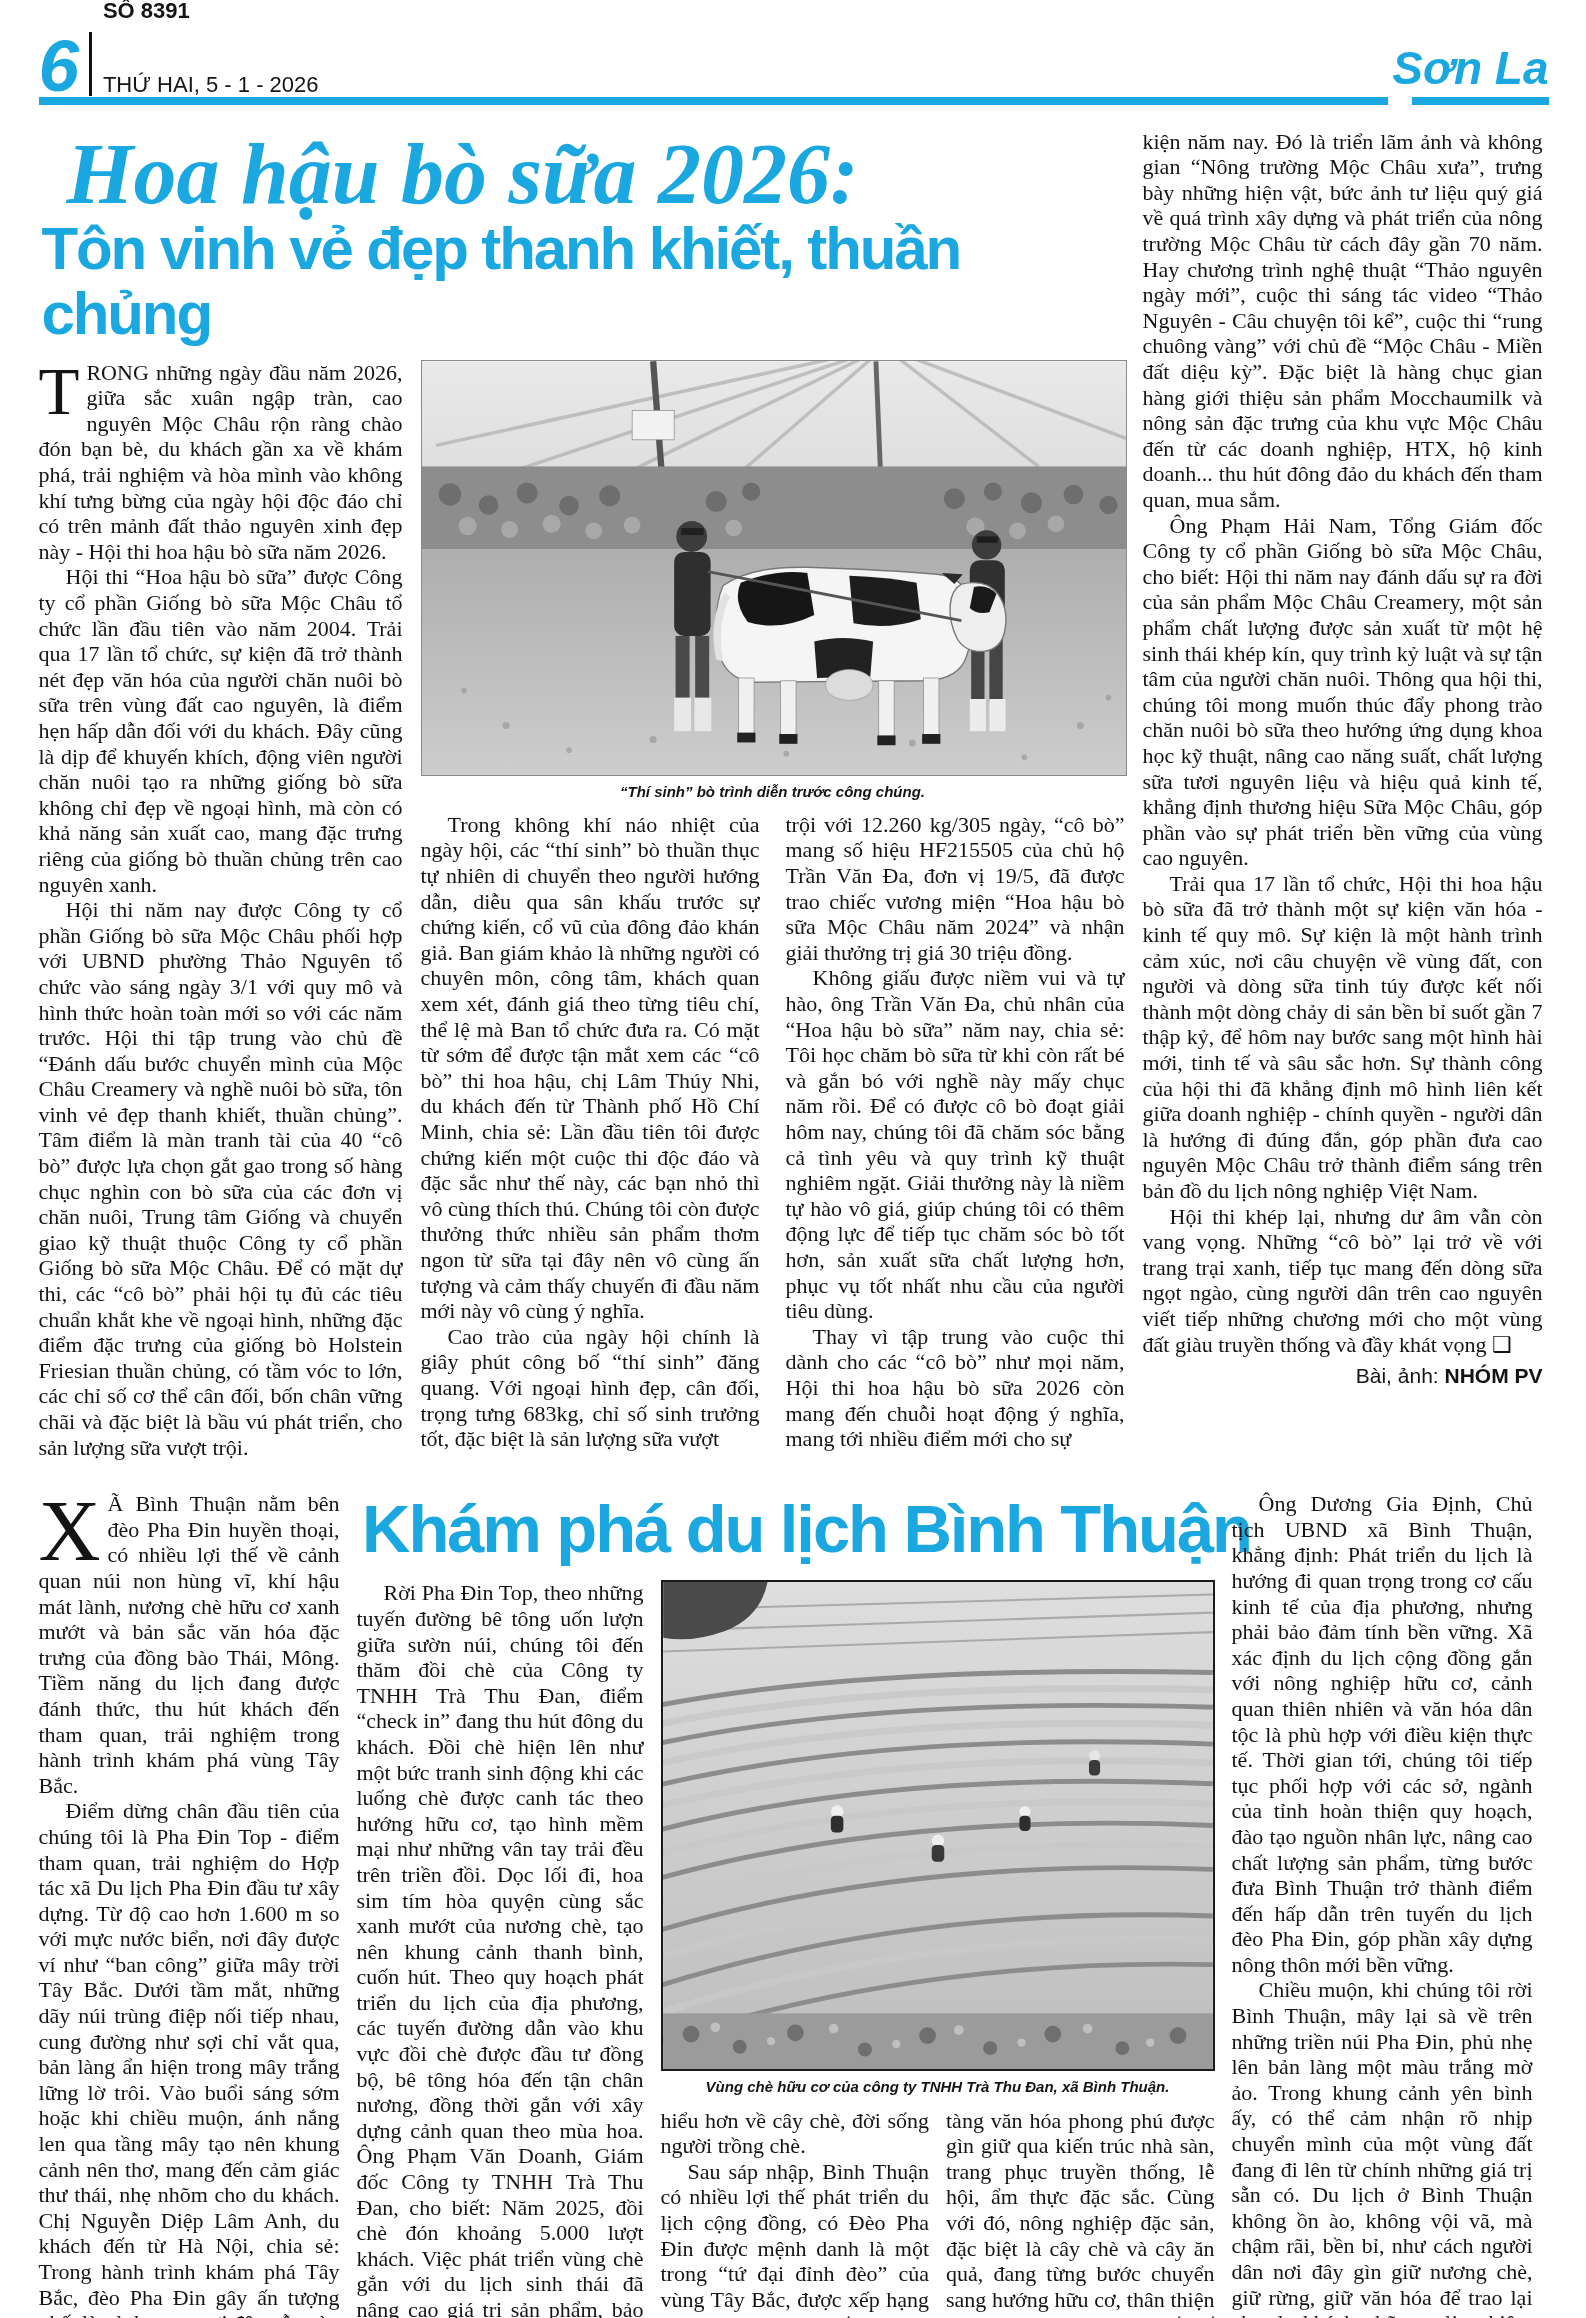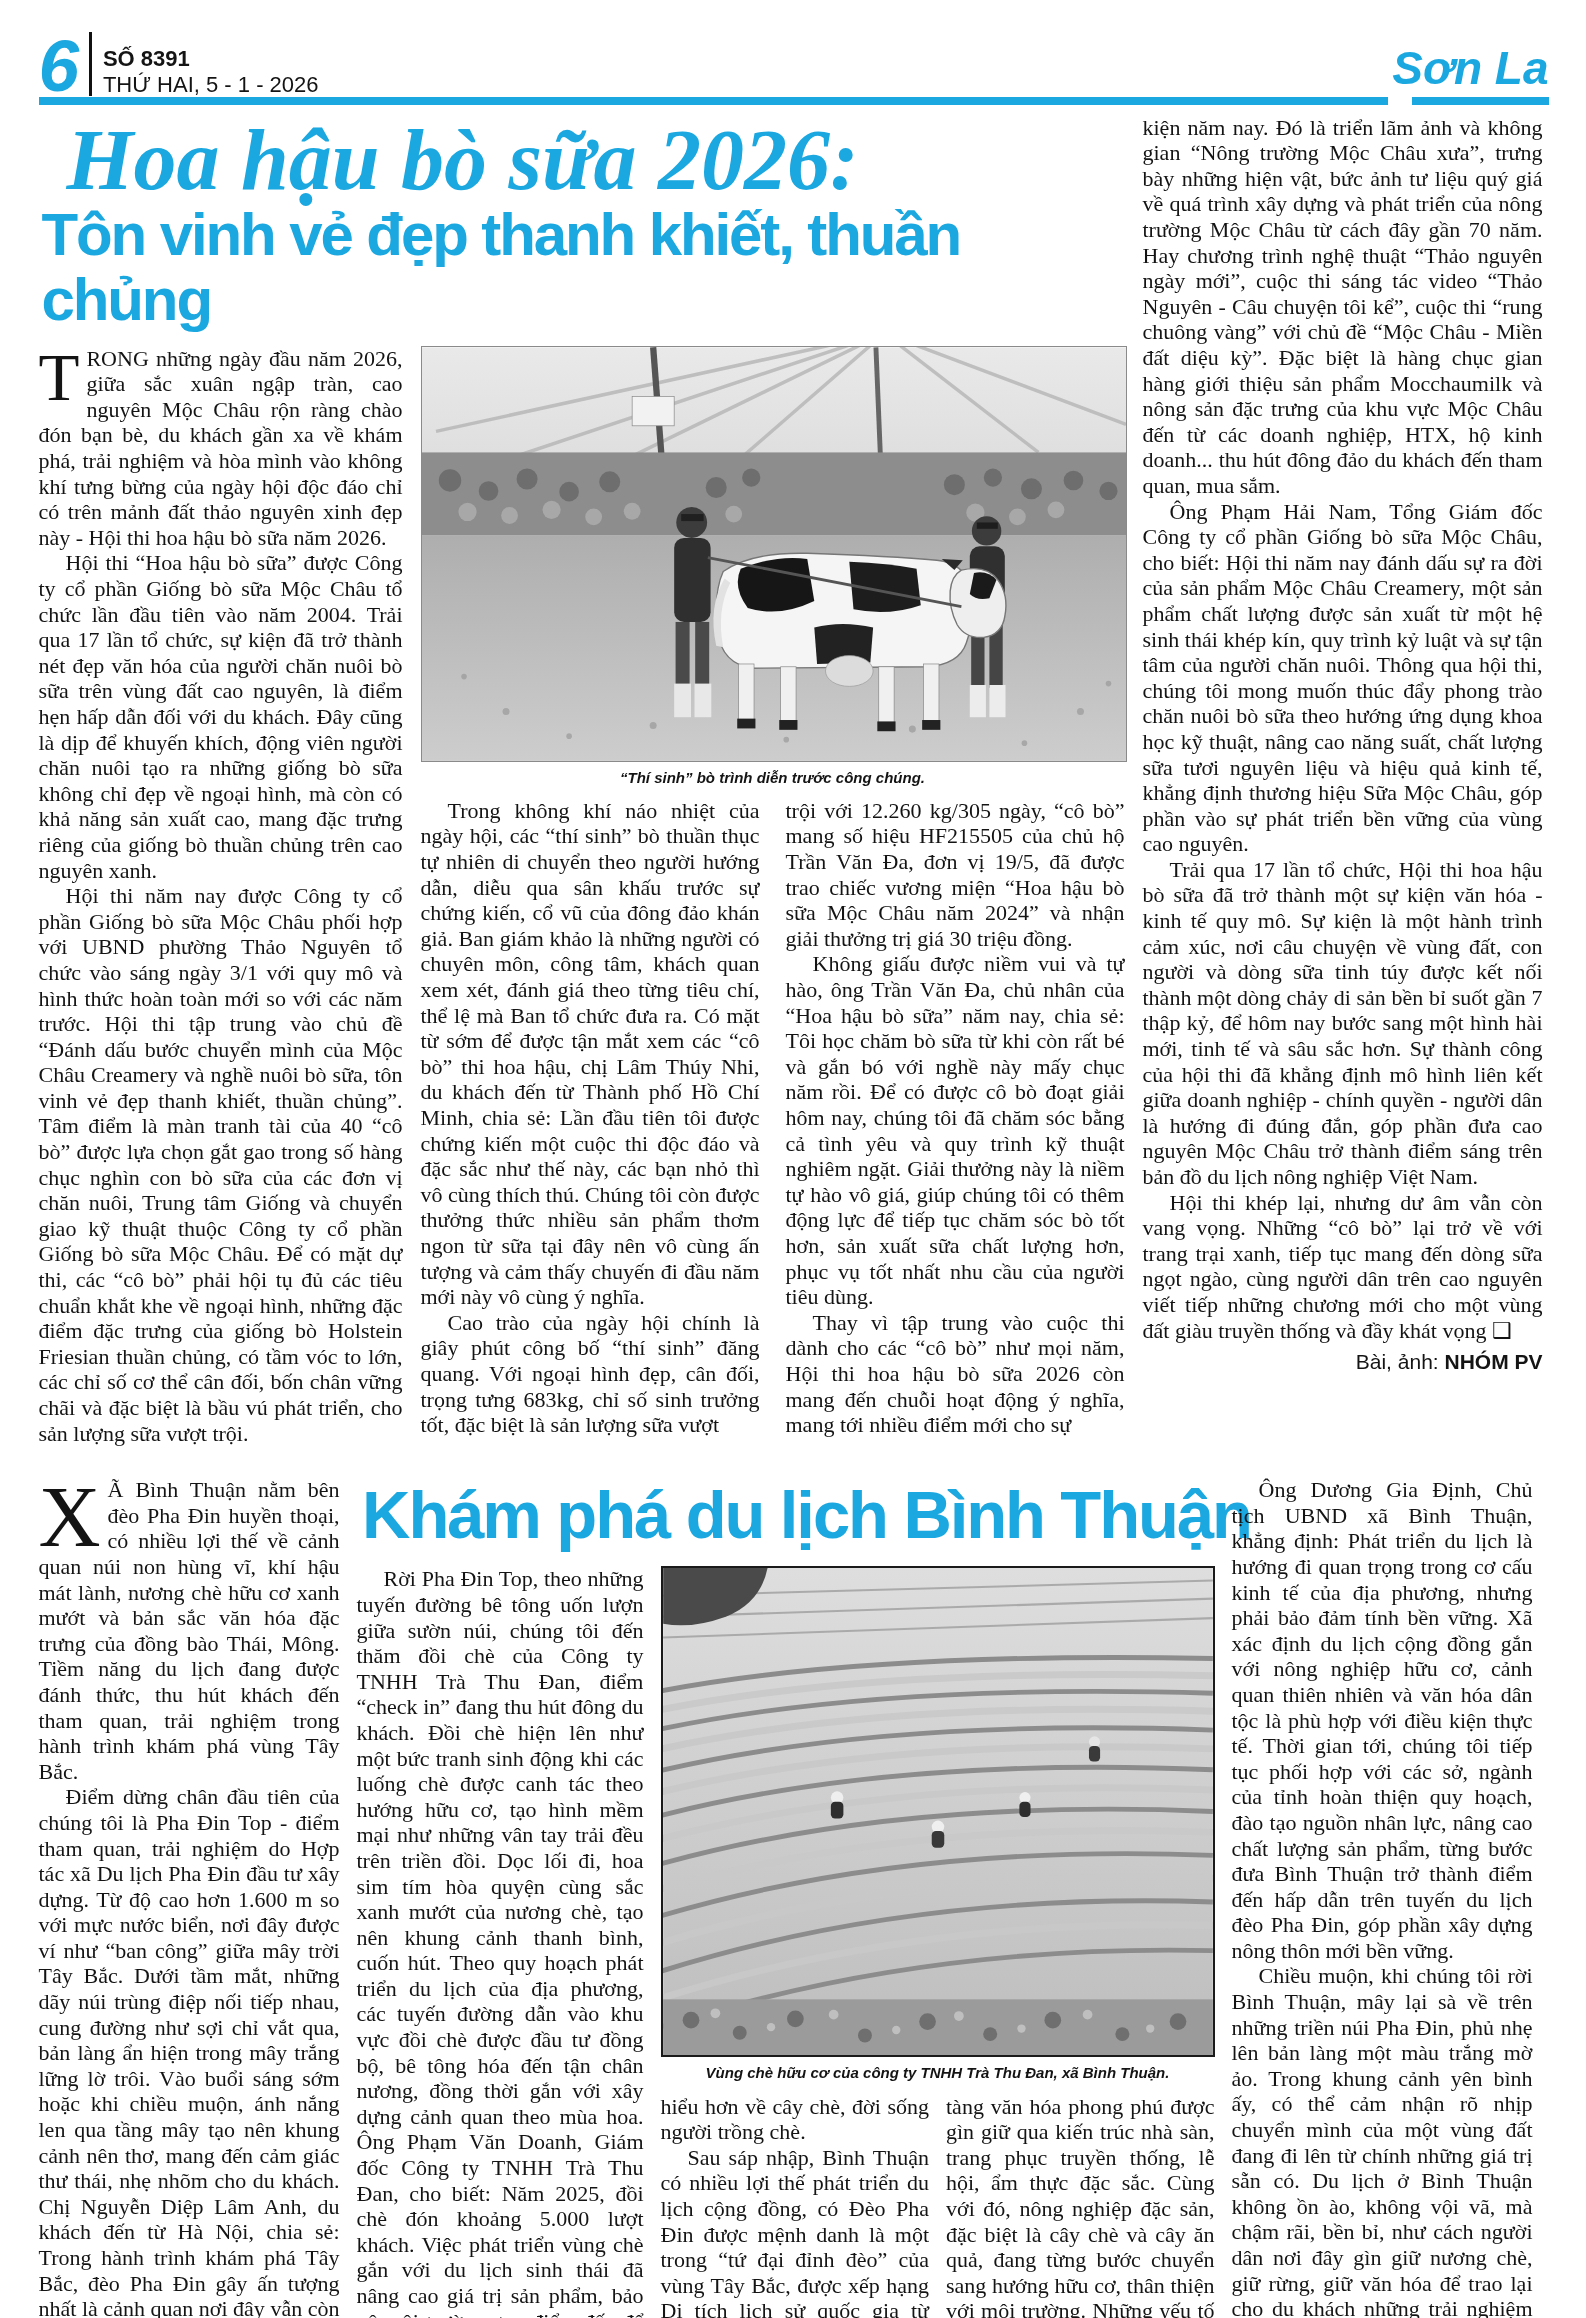--- a/index.html
+++ b/index.html
@@ -6,38 +6,38 @@
   body{width:1587px;height:2319px;font-family:"Liberation Serif",serif;color:#141414;overflow:hidden;}
   .page{position:relative;width:1510px;height:2319px;margin:0 auto;padding:12.6px 0 0 0;}
 
   
   .hdr{display:flex;align-items:flex-end;height:83px;}
   .pagenum{font-family:"Liberation Sans",sans-serif;font-weight:bold;font-style:italic;
            font-size:73px;line-height:.82;color:var(--accent);margin-right:9.8px;}
   .vline{width:2.8px;height:64px;background:#111;margin-right:11.2px;}
   .issue{display:flex;flex-direction:column;justify-content:flex-end;gap:2.8px;padding-bottom:0;}
   .issue-no{font-family:"Liberation Sans",sans-serif;font-weight:bold;font-size:22px;line-height:1.05;}
-  .issue-date{font-family:"Liberation Sans",sans-serif;font-size:22px;line-height:1.05;}
+  .issue-date{font-family:"Liberation Sans",sans-serif;font-size:22px;line-height:1.05;margin-top:48px;}
   .logo{margin-left:auto;font-family:"Liberation Sans",sans-serif;font-weight:bold;font-style:italic;
         font-size:46px;line-height:.9;color:var(--accent);padding-bottom:6px;}
   .rule-row{display:flex;align-items:center;gap:24px;margin-top:1.4px;}
   .rule-long{flex:1;height:7.7px;background:var(--accent);}
   .rule-short{width:137px;height:7.7px;background:var(--accent);}
 
   
   .bt p{font-size:22px;line-height:25.6px;text-align:justify;margin:0;text-indent:27px;}
   .bt p.ni{text-indent:0;}
   .dropcap{float:left;font-size:67px;line-height:.78;padding:5.6px 7px 0 0;}
   .dropcap.big{font-size:86px;padding-top:7px;}
   .byline{margin-top:7px;text-align:right;font-family:"Liberation Sans",sans-serif;font-size:21px;}
   .byline .auth{font-weight:bold;}
 
   
   .a1{display:grid;grid-template-columns:364px 704px 400px;column-gap:18px;
-      grid-template-areas:"head head c4" "c1 mid c4";margin-top:10px;}
+      grid-template-areas:"head head c4" "c1 mid c4";margin-top:24px;}
   .a1-head{grid-area:head;padding:2.8px 0 12.6px 28px;}
   .kicker{font-family:"Liberation Serif",serif;font-style:italic;font-weight:bold;
           font-size:86px;line-height:1.0;color:var(--accent);}
   .hl1{font-family:"Liberation Sans",sans-serif;font-weight:bold;font-size:60px;line-height:1.08;
        letter-spacing:-2.1px;color:var(--accent);margin-left:-25px;}
   .a1-c1{grid-area:c1;}
   .a1-mid{grid-area:mid;}
   .a1-c4{grid-area:c4;}
   .photo1{width:704px;height:414px;border:0.7px solid #8a8a8a;display:block;}
   .cap{font-family:"Liberation Sans",sans-serif;font-weight:bold;font-style:italic;

